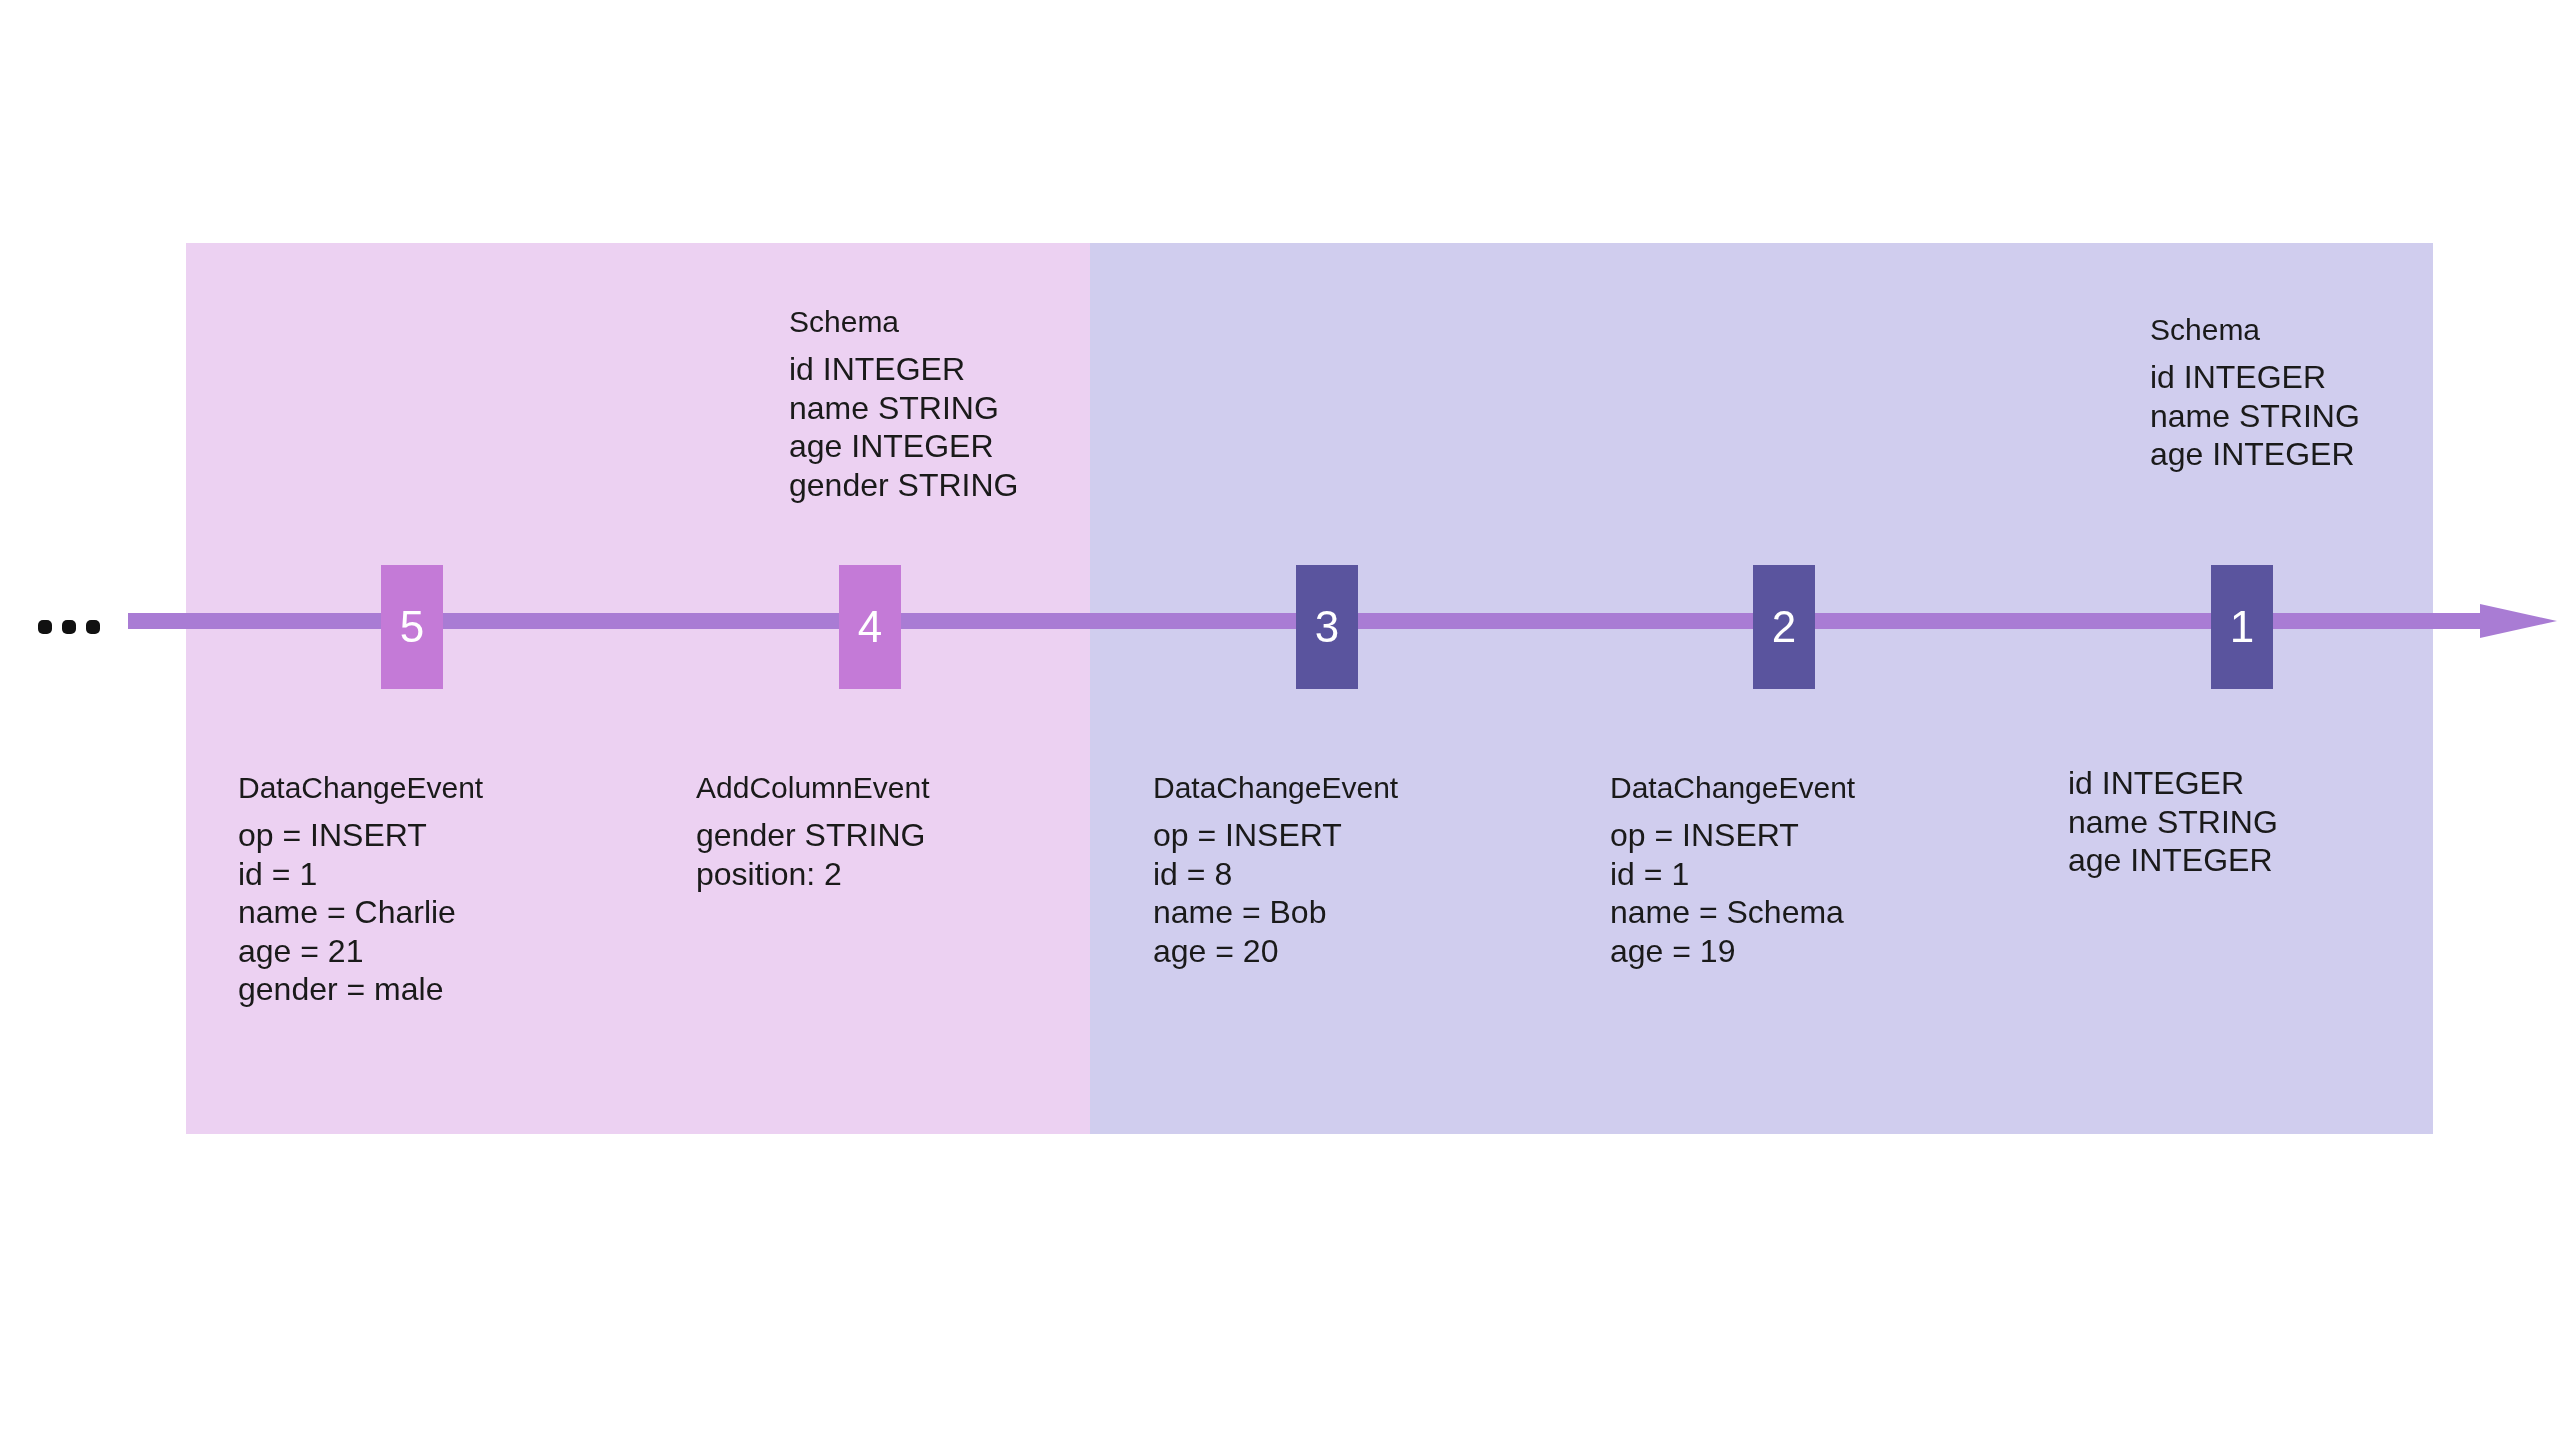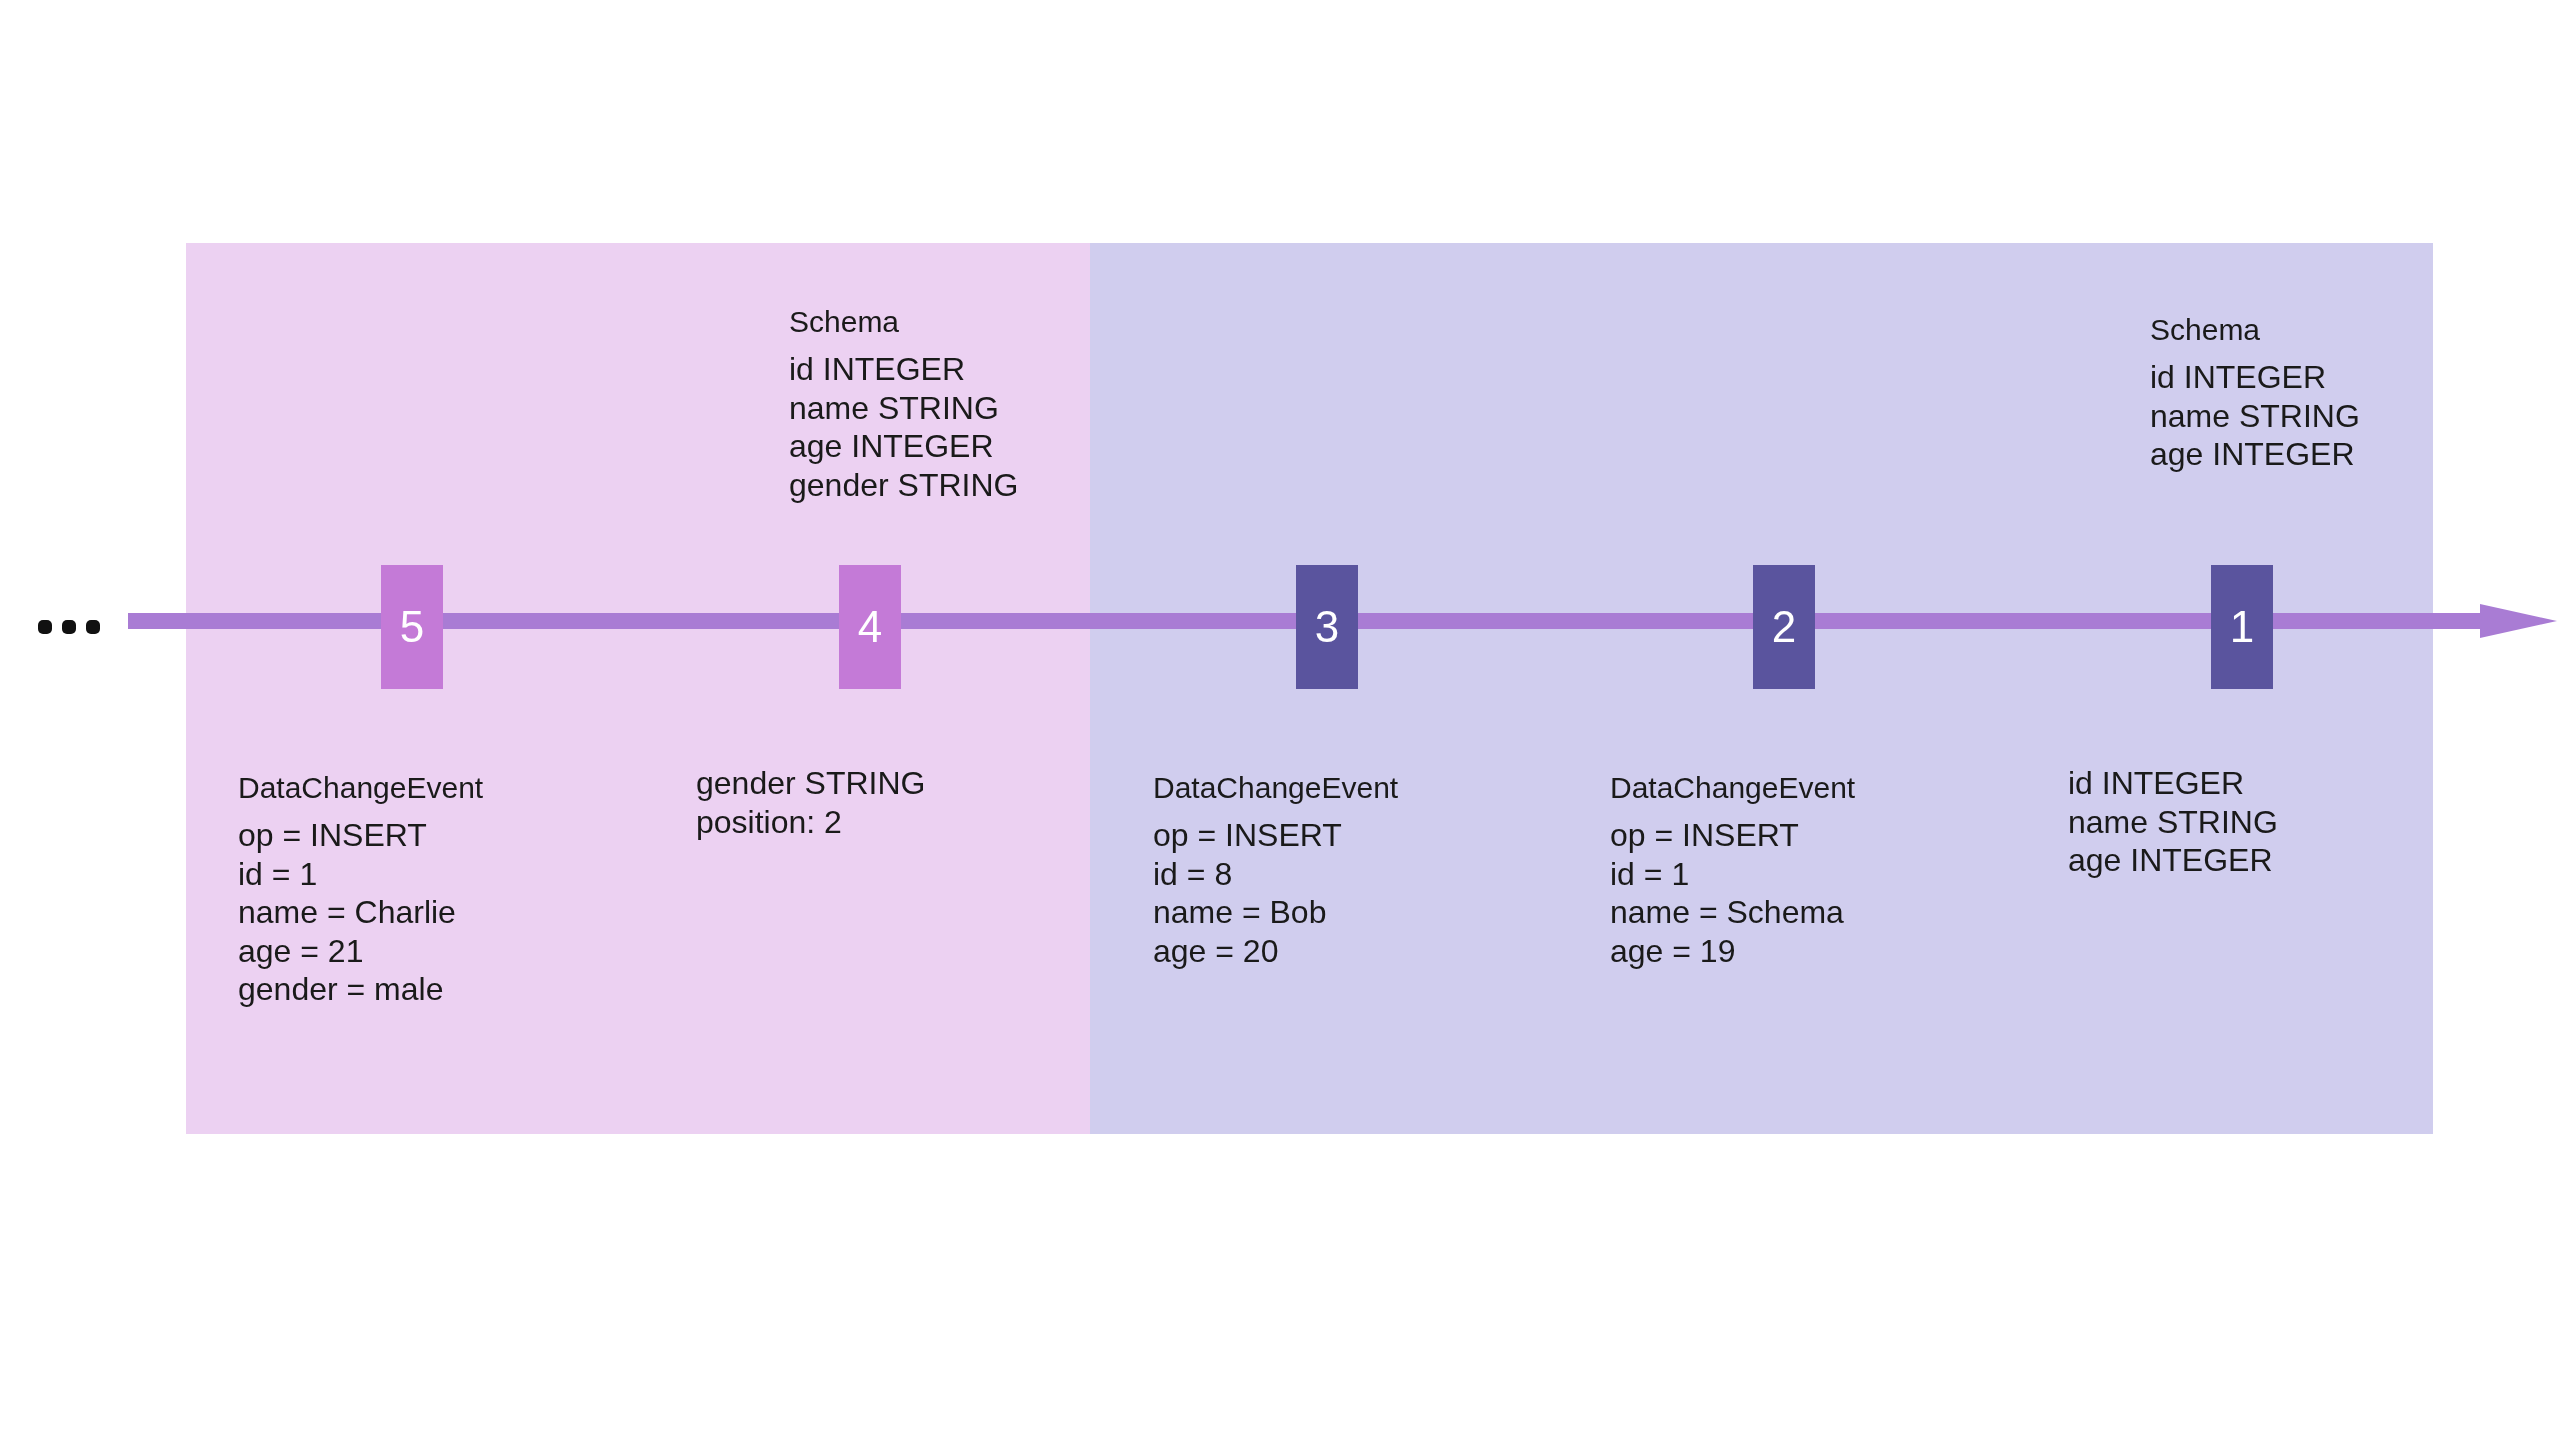--- a/index.html
+++ b/index.html
@@ -101,20 +101,21 @@
     <div class="body">
       <div class="line">op = INSERT</div>
       <div class="line">id = 1</div>
       <div class="line">name = Charlie</div>
       <div class="line">age = 21</div>
       <div class="line">gender = male</div>
     </div>
   </div>
 
   <div class="tblock event event-1">
+    <div class="title">AddColumnEvent</div>
     <div class="body">
       <div class="line">gender STRING</div>
       <div class="line">position: 2</div>
     </div>
   </div>
 
   <div class="tblock event event-2">
     <div class="title">DataChangeEvent</div>
     <div class="body">
       <div class="line">op = INSERT</div>

